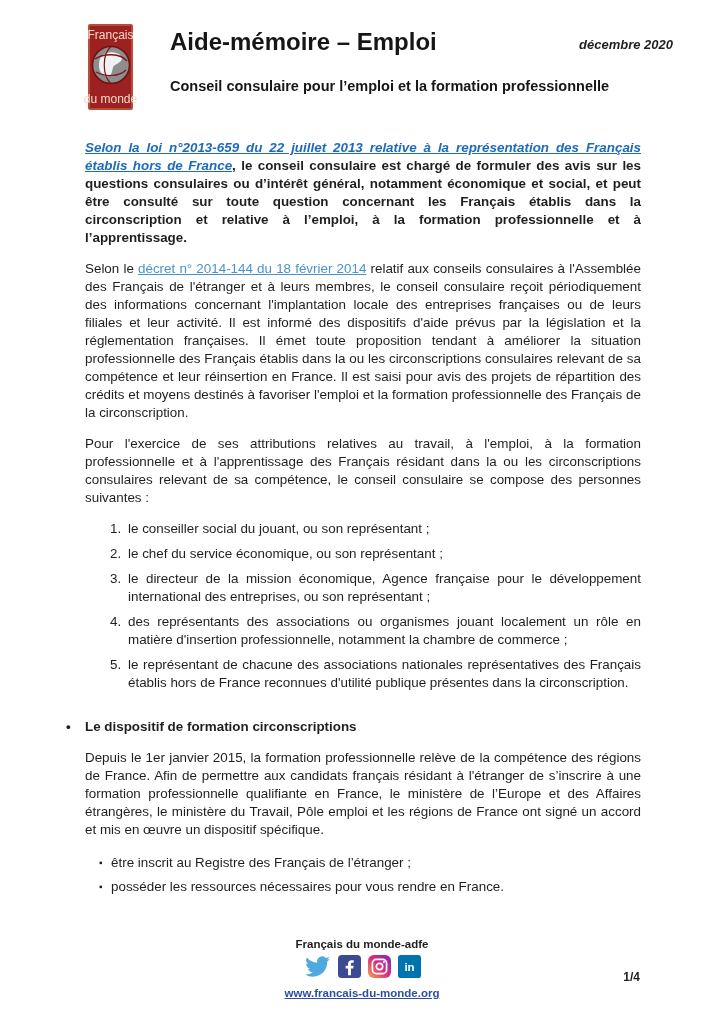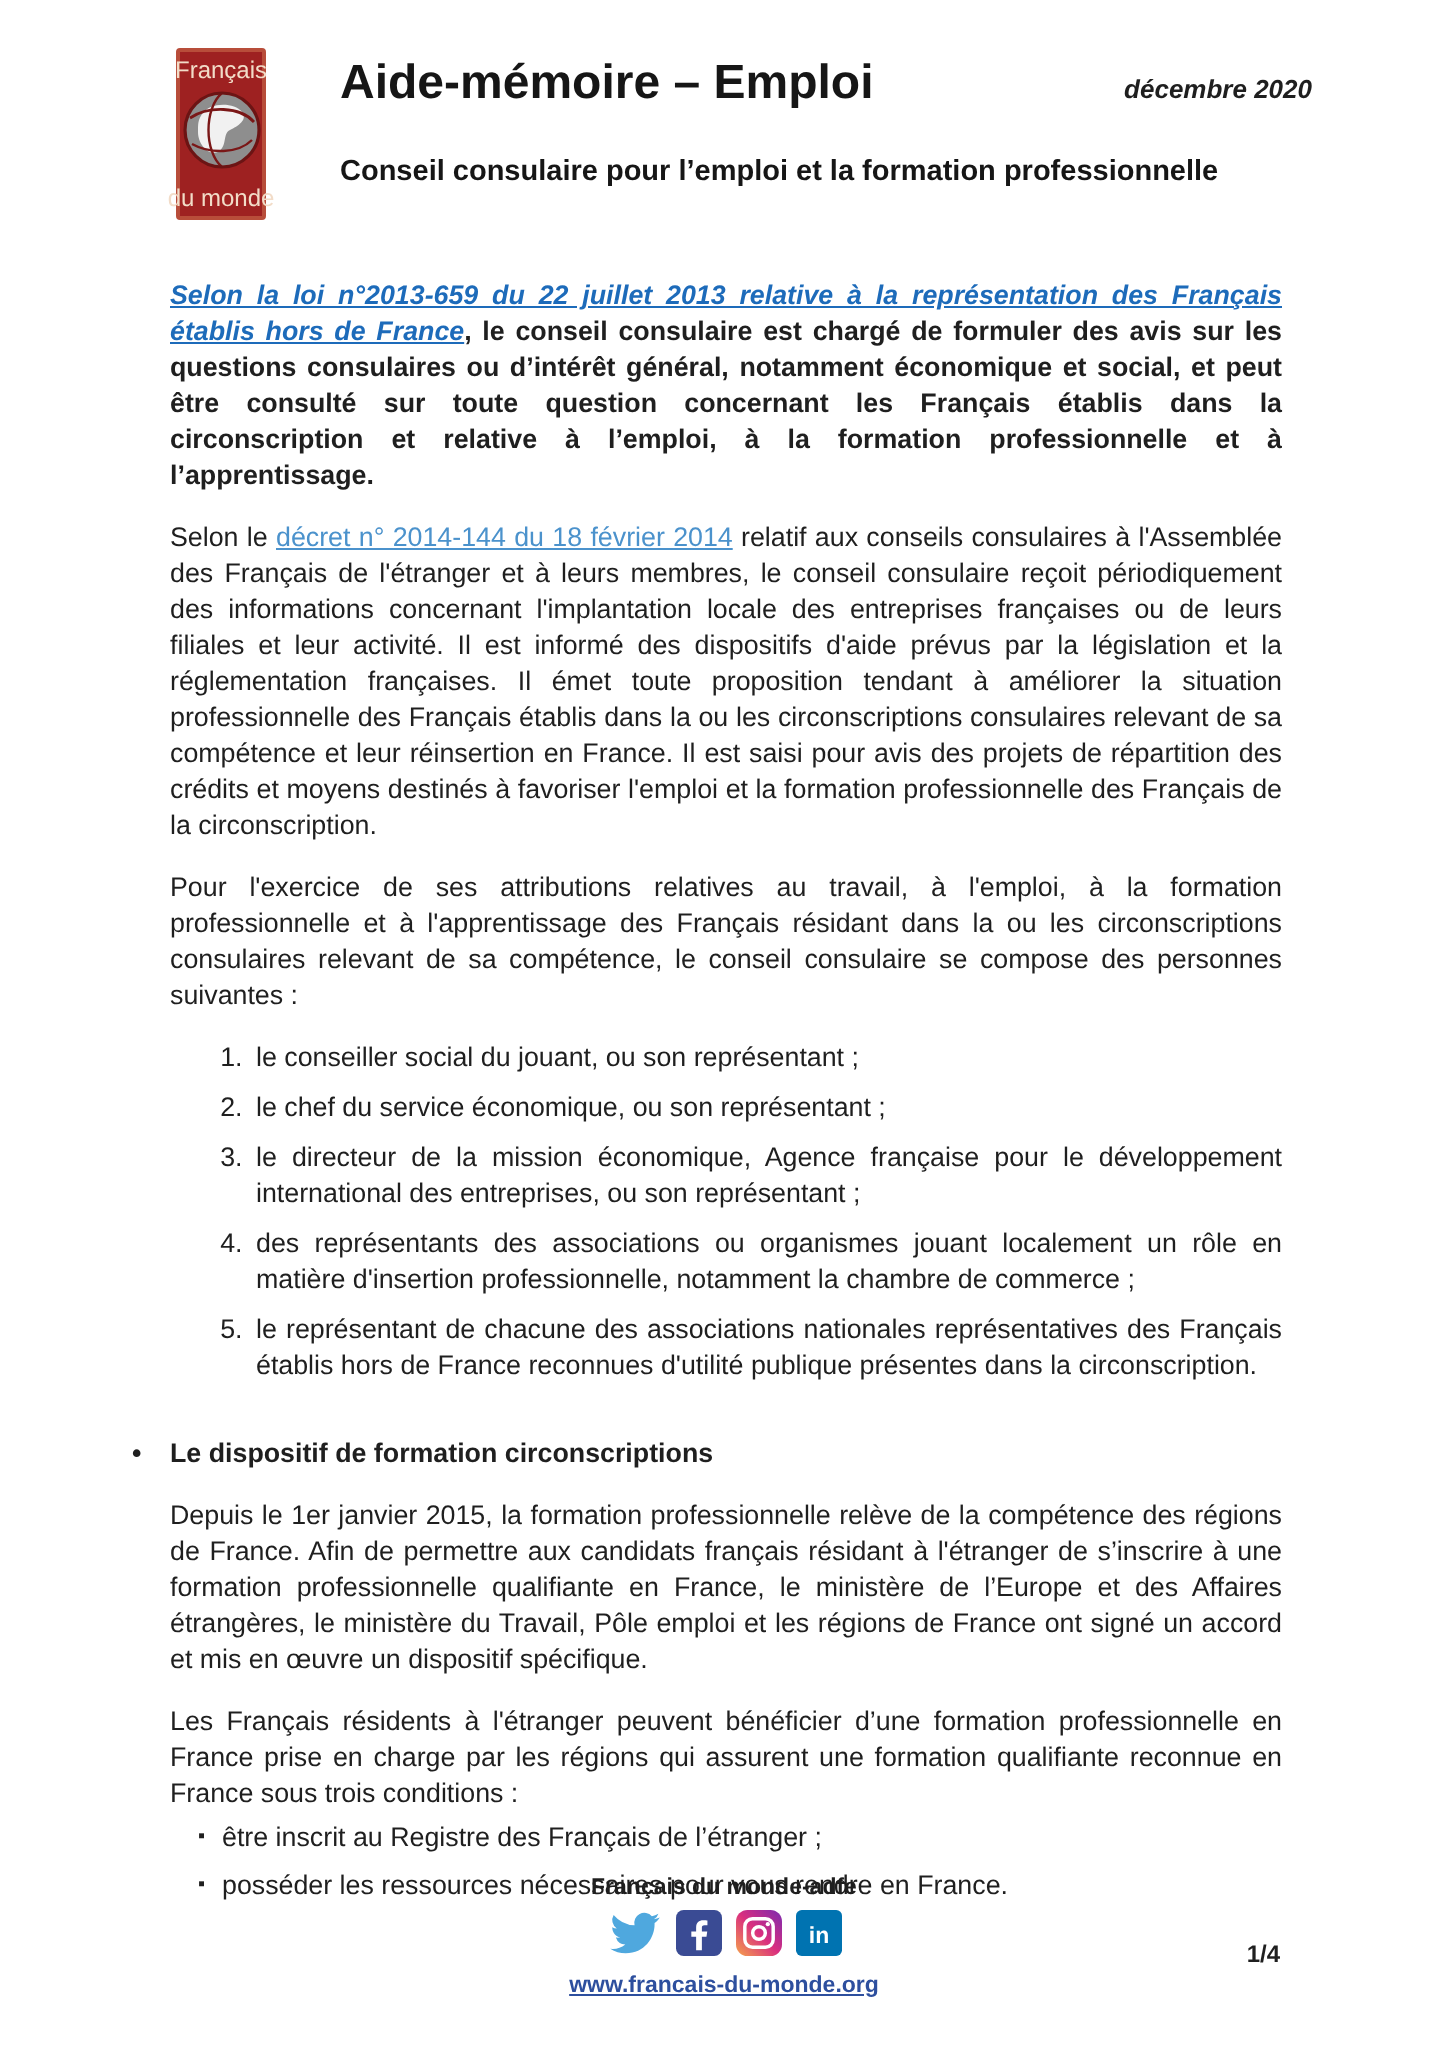--- a/index.html
+++ b/index.html
@@ -10,21 +10,21 @@
 
   
   .logo {
     position:absolute; left:88px; top:24px; width:45px; height:86px;
     background:#9e2121; border:2px solid #b84d3a; border-radius:2px;
     box-sizing:border-box; display:flex; flex-direction:column;
     align-items:center; justify-content:space-between; padding:3px 1px;
   }
   .logo-text { color:#f2dcc8; font-size:12px; line-height:12px; white-space:nowrap; }
   .doc-title { position:absolute; left:170px; top:28px; margin:0; font-size:24px; font-weight:bold; color:#161616; }
-  .doc-date  { position:absolute; right:68px; top:37px; font-size:13px; font-style:italic; font-weight:600; }
+  .doc-date  { position:absolute; right:51px; top:37px; font-size:13px; font-style:italic; font-weight:600; }
   .doc-subtitle { position:absolute; left:170px; top:78px; margin:0; font-size:14.5px; font-weight:bold; color:#161616;text-align:right; }
 
   
   .body {
     position:absolute; left:85px; top:139px; width:556px;
     font-size:13.4px; line-height:18px; text-align:justify;
   }
   .p { margin:0 0 13px 0; }
   .bold { font-weight:bold; }
   a { cursor:pointer; }
@@ -86,21 +86,20 @@
       <li>le chef du service économique, ou son représentant ;</li>
       <li>le directeur de la mission économique, Agence française pour le développement international des entreprises, ou son représentant ;</li>
       <li>des représentants des associations ou organismes jouant localement un rôle en matière d'insertion professionnelle, notamment la chambre de commerce ;</li>
       <li>le représentant de chacune des associations nationales représentatives des Français établis hors de France reconnues d'utilité publique présentes dans la circonscription.</li>
     </ol>
 
     <div class="section-heading">Le dispositif de formation circonscriptions</div>
 
     <p class="p">Depuis le 1er janvier 2015, la formation professionnelle relève de la compétence des régions de France. Afin de permettre aux candidats français résidant à l'étranger de s’inscrire à une formation professionnelle qualifiante en France, le ministère de l’Europe et des Affaires étrangères, le ministère du Travail, Pôle emploi et les régions de France ont signé un accord et mis en œuvre un dispositif spécifique.</p>
 
-    <p class="p" style="margin-bottom:2px;">Les Français résidents à l'étranger peuvent bénéficier d’une formation professionnelle en France prise en charge par les régions qui assurent une formation qualifiante reconnue en France sous trois conditions :</p>
 
     <ul class="conditions">
       <li>être inscrit au Registre des Français de l’étranger ;</li>
       <li>posséder les ressources nécessaires pour vous rendre en France.</li>
     </ul>
   </div>
 
   <div class="footer">
     <div class="footer-org">Français du monde-adfe</div>
     <div class="social-row">

